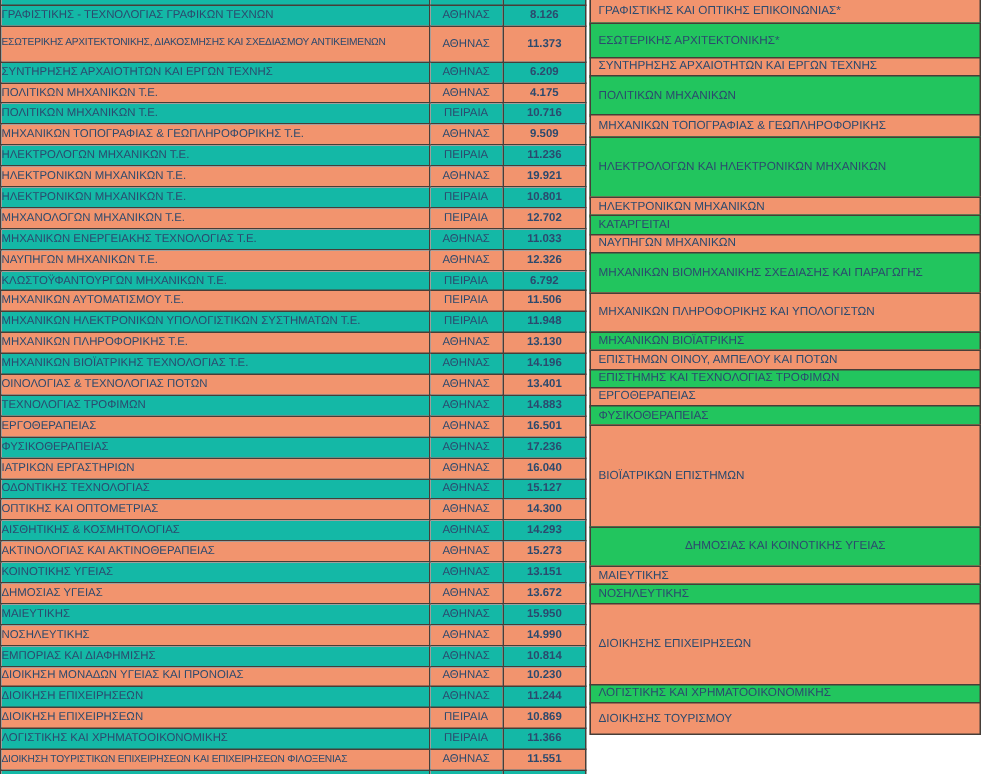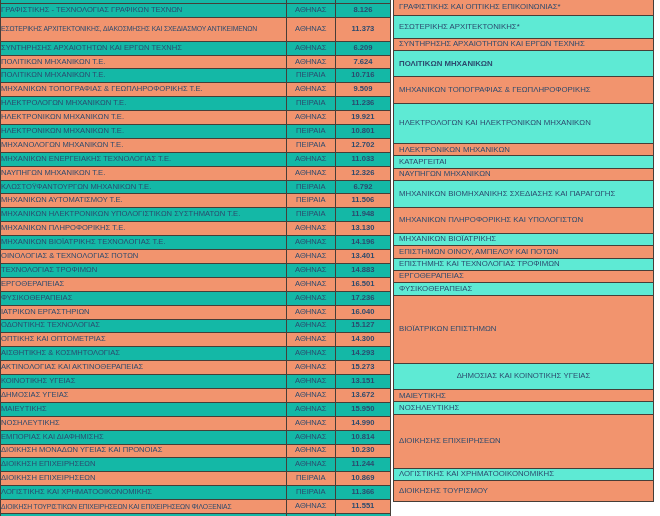--- a/index.html
+++ b/index.html
@@ -75,21 +75,21 @@
     display: flex;
     align-items: center;
     padding: 0 5px;
     font-size: 7.8px;
     line-height: 1.15;
     color: #2C4A6E;
     white-space: nowrap;
     overflow: hidden;
   }
   .rblock + .rblock { margin-top: -1.5px; }
-  .rblock.white  { background: #5eead4; }
+  .rblock.white  { background: #22c55e; }
   .rblock.orange { background: #F2946E; }
 </style>
 </head>
 <body>
 
 <div class="layout">
   <table class="left-table">
     <colgroup>
       <col style="width:285px">
       <col style="width:49px">
@@ -112,21 +112,21 @@
           <td class="score">11.373</td>
         </tr>
         <tr class="white rowstd">
           <td class="dept">ΣΥΝΤΗΡΗΣΗΣ ΑΡΧΑΙΟΤΗΤΩΝ ΚΑΙ ΕΡΓΩΝ ΤΕΧΝΗΣ</td>
           <td class="city">ΑΘΗΝΑΣ</td>
           <td class="score">6.209</td>
         </tr>
         <tr class="orange rowstd">
           <td class="dept">ΠΟΛΙΤΙΚΩΝ ΜΗΧΑΝΙΚΩΝ Τ.Ε.</td>
           <td class="city">ΑΘΗΝΑΣ</td>
-          <td class="score">7.624</td>
+          <td class="score">4.175</td>
         </tr>
         <tr class="white rowstd">
           <td class="dept">ΠΟΛΙΤΙΚΩΝ ΜΗΧΑΝΙΚΩΝ Τ.Ε.</td>
           <td class="city">ΠΕΙΡΑΙΑ</td>
           <td class="score">10.716</td>
         </tr>
         <tr class="orange rowstd">
           <td class="dept">ΜΗΧΑΝΙΚΩΝ ΤΟΠΟΓΡΑΦΙΑΣ &amp; ΓΕΩΠΛΗΡΟΦΟΡΙΚΗΣ Τ.Ε.</td>
           <td class="city">ΑΘΗΝΑΣ</td>
           <td class="score">9.509</td>
@@ -291,24 +291,24 @@
   <div class="right-col" id="right-col">
       <div class="rblock orange" style="height: 18.9px;">
         <span>ΓΡΑΦΙΣΤΙΚΗΣ ΚΑΙ ΟΠΤΙΚΗΣ ΕΠΙΚΟΙΝΩΝΙΑΣ*</span>
       </div>
       <div class="rblock white" style="height: 23.8px;">
         <span>ΕΣΩΤΕΡΙΚΗΣ ΑΡΧΙΤΕΚΤΟΝΙΚΗΣ*</span>
       </div>
       <div class="rblock orange" style="height: 13.9px;">
         <span>ΣΥΝΤΗΡΗΣΗΣ ΑΡΧΑΙΟΤΗΤΩΝ ΚΑΙ ΕΡΓΩΝ ΤΕΧΝΗΣ</span>
       </div>
-      <div class="rblock white" style="height: 27.8px; font-weight: bold;">
+      <div class="rblock white" style="height: 27.8px;">
         <span>ΠΟΛΙΤΙΚΩΝ ΜΗΧΑΝΙΚΩΝ</span>
       </div>
-      <div class="rblock orange" style="height: 28px;">
+      <div class="rblock orange" style="height: 16px;">
         <span>ΜΗΧΑΝΙΚΩΝ ΤΟΠΟΓΡΑΦΙΑΣ &amp; ΓΕΩΠΛΗΡΟΦΟΡΙΚΗΣ</span>
       </div>
       <div class="rblock white" style="height: 41.7px;">
         <span>ΗΛΕΚΤΡΟΛΟΓΩΝ ΚΑΙ ΗΛΕΚΤΡΟΝΙΚΩΝ ΜΗΧΑΝΙΚΩΝ</span>
       </div>
       <div class="rblock orange" style="height: 13.9px;">
         <span>ΗΛΕΚΤΡΟΝΙΚΩΝ ΜΗΧΑΝΙΚΩΝ</span>
       </div>
       <div class="rblock white" style="height: 13.9px;">
         <span>ΚΑΤΑΡΓΕΙΤΑΙ</span>

